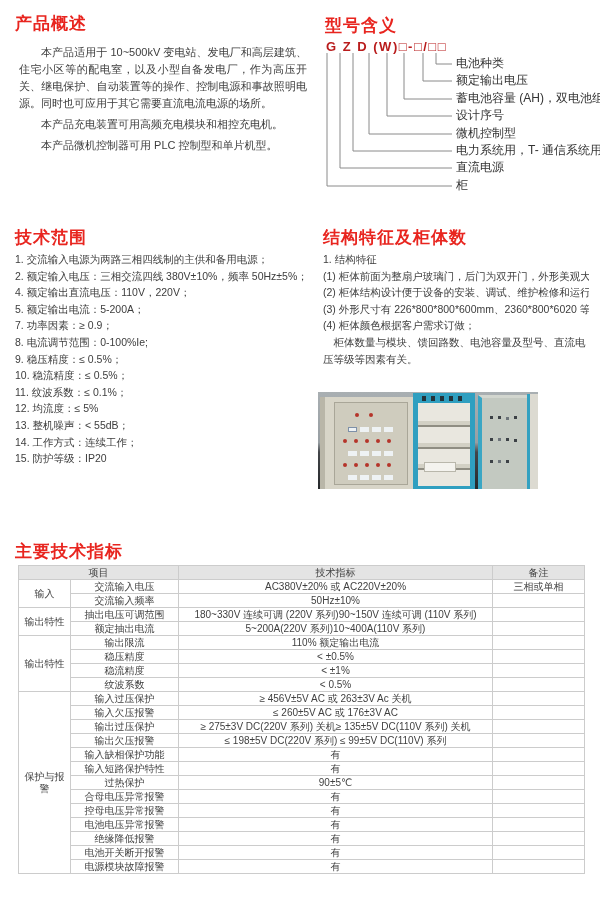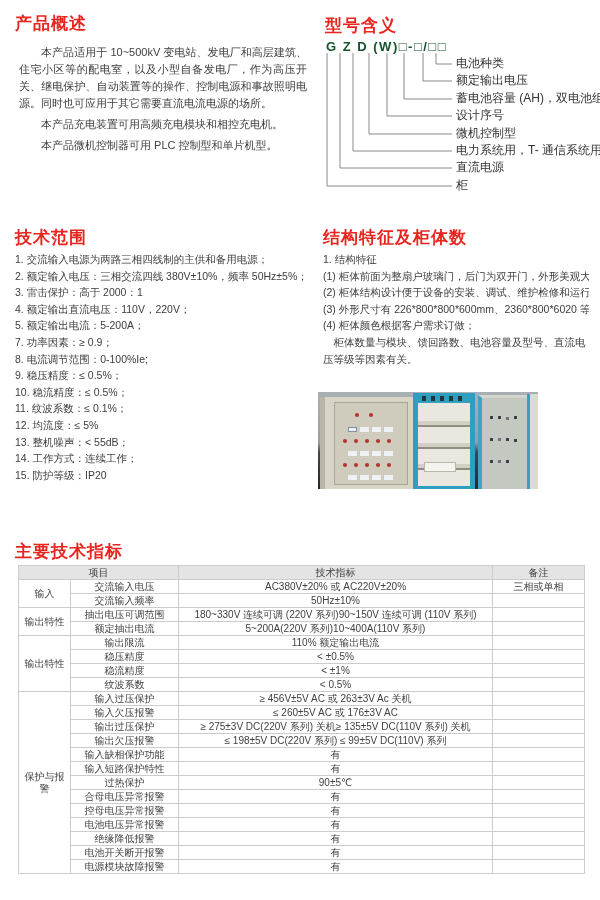--- a/index.html
+++ b/index.html
@@ -4,21 +4,21 @@
 <style>
   html,body{margin:0;padding:0;background:#ffffff;}
   .page{position:relative;width:600px;height:880px;background:#ffffff;overflow:hidden;
         font-family:"Liberation Sans","DejaVu Sans",sans-serif;color:#3d3d3d;}
   h2.sec{position:absolute;margin:0;font-size:17px;font-weight:bold;color:#e8251f;letter-spacing:1px;}
   
   #overview-paragraphs{position:absolute;left:15px;top:40px;width:296px;
         font-size:11px;line-height:17px;text-align:justify;}
   #overview-paragraphs p{margin:4px;text-indent:2em;}
   
-  .formula{position:absolute;left:326px;top:39px;font-size:13px;font-weight:bold;color:#14532d;
+  .formula{position:absolute;left:326px;top:39px;font-size:13px;font-weight:bold;color:#b91c1c;
         letter-spacing:1.5px;white-space:nowrap;}
   #model-svg{position:absolute;left:320px;top:40px;}
   .model-label{position:absolute;font-size:12px;color:#333;white-space:nowrap;line-height:13px;}
   
   #tech-items{position:absolute;left:15px;top:251px;width:302px;font-size:10.5px;line-height:16.6px;overflow:hidden;}
   .tech-item{white-space:nowrap;}
   
   #struct-lines{position:absolute;left:323px;top:251px;width:266px;font-size:10.5px;line-height:16.6px;overflow:hidden;}
   .struct-line{white-space:nowrap;}
   .struct-line.wrap{white-space:normal;text-indent:1em;}
@@ -79,21 +79,20 @@
       <path d="M 33 13 V 111 H 132" fill="none" stroke="#8a8a8a" stroke-width="1"></path>
       <path d="M 20 13 V 128 H 132" fill="none" stroke="#8a8a8a" stroke-width="1"></path>
       <path d="M 7 13 V 146 H 132" fill="none" stroke="#8a8a8a" stroke-width="1"></path>
     </svg>
   <div id="model-labels"></div>
 
   <h2 class="sec" style="left:15px;top:226px;">技术范围</h2>
   <div id="tech-items">
       <div class="tech-item">1. 交流输入电源为两路三相四线制的主供和备用电源；</div>
       <div class="tech-item">2. 额定输入电压：三相交流四线 380V±10%，频率 50Hz±5%；</div>
-      <div class="tech-item">3. 雷击保护：高于 2000：1</div>
       <div class="tech-item">4. 额定输出直流电压：110V，220V；</div>
       <div class="tech-item">5. 额定输出电流：5-200A；</div>
       <div class="tech-item">7. 功率因素：≥ 0.9；</div>
       <div class="tech-item">8. 电流调节范围：0-100%Ie;</div>
       <div class="tech-item">9. 稳压精度：≤ 0.5%；</div>
       <div class="tech-item">10. 稳流精度：≤ 0.5%；</div>
       <div class="tech-item">11. 纹波系数：≤ 0.1%；</div>
       <div class="tech-item">12. 均流度：≤ 5%</div>
       <div class="tech-item">13. 整机噪声：&lt; 55dB；</div>
       <div class="tech-item">14. 工作方式：连续工作；</div>

